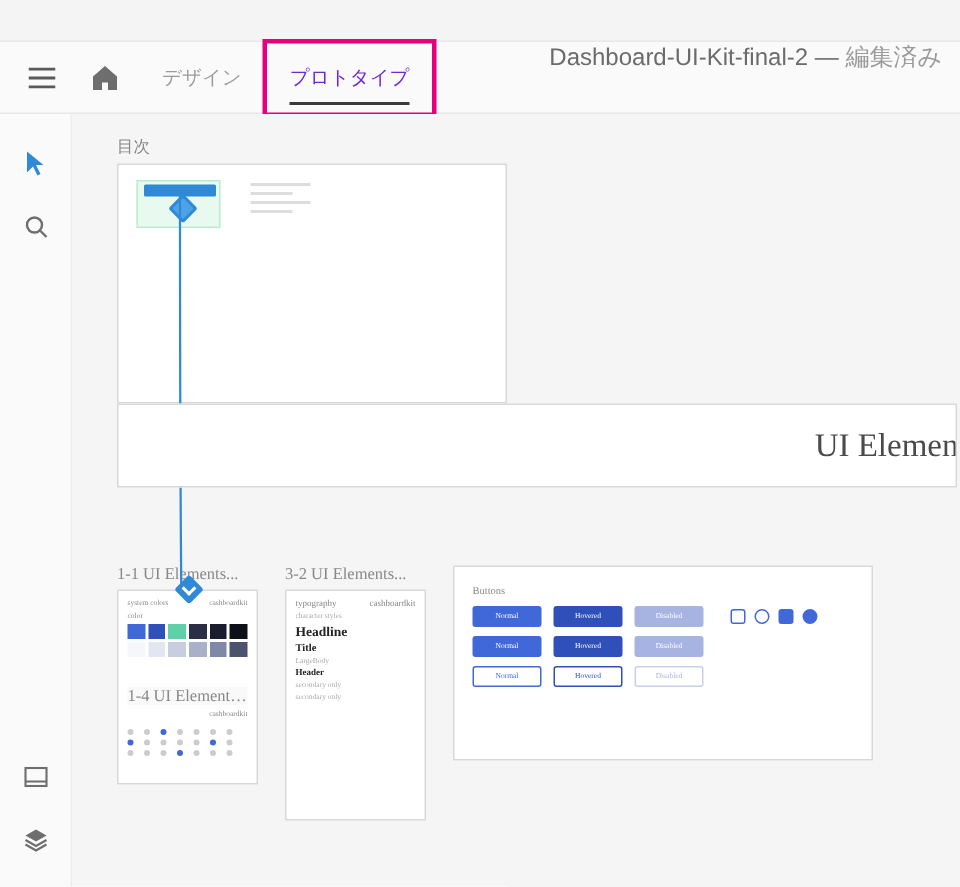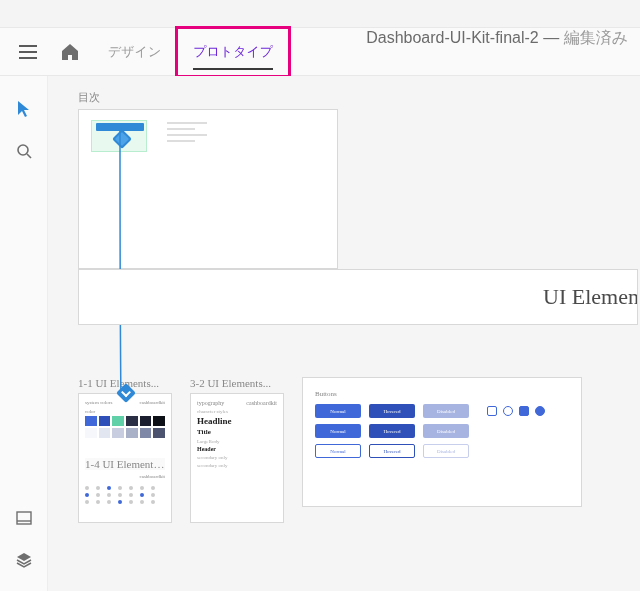--- a/index.html
+++ b/index.html
@@ -40,21 +40,21 @@
   
   .section-label { font-size: 11px; color: #888; margin: 22px 0 4px 0; }
   .ab-section { width: 560px; height: 56px; display: flex; align-items: center; justify-content: flex-end; padding-right: 0; overflow: hidden; }
   .section-title { font-size: 22px; color: #4a4a4a; margin-right: -2px; }
   
   .row2 { display: flex; gap: 18px; margin-top: 52px; }
   .thumb-col { }
   .thumb-label { font-size: 11px; color: #888; margin-bottom: 4px; white-space: nowrap; overflow: hidden; text-overflow: ellipsis; }
   .thumb { background: #fff; border: 1px solid #d8d8d8; position: relative; padding: 6px; }
   .t1 { width: 94px; height: 130px; }
-  .t2 { width: 94px; height: 130px; }
+  .t2 { width: 94px; height: 154px; }
   .t3 { width: 280px; height: 130px; }
   .col1 .thumb-label, .col2 .thumb-label { width: 94px; }
   .col3 .thumb-label { width: 280px; }
   
   .t1-head { font-size: 5px; color: #888; display:flex; justify-content:space-between; }
   .t1-lbl { font-size: 5px; color: #888; margin-top: 4px; }
   .sw-row { display: flex; gap: 2px; margin-top: 2px; }
   .sw { width: 12px; height: 10px; }
   .t1-label2 { position: absolute; left: 6px; right: 6px; top: 64px; font-size: 11px; color: #888; white-space: nowrap; overflow: hidden; text-overflow: ellipsis; background: rgba(245,245,245,0.6); }
   .dot-grid { position: absolute; left: 6px; top: 82px; display: grid; grid-template-columns: repeat(7, 8px); gap: 3px; }

